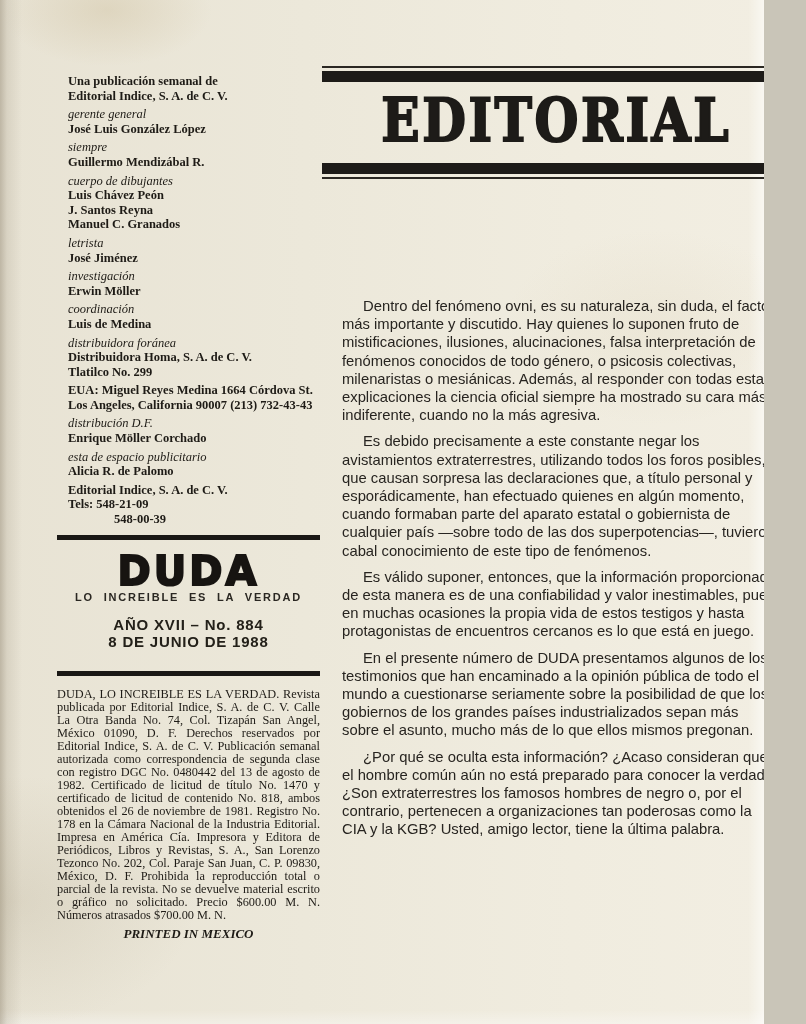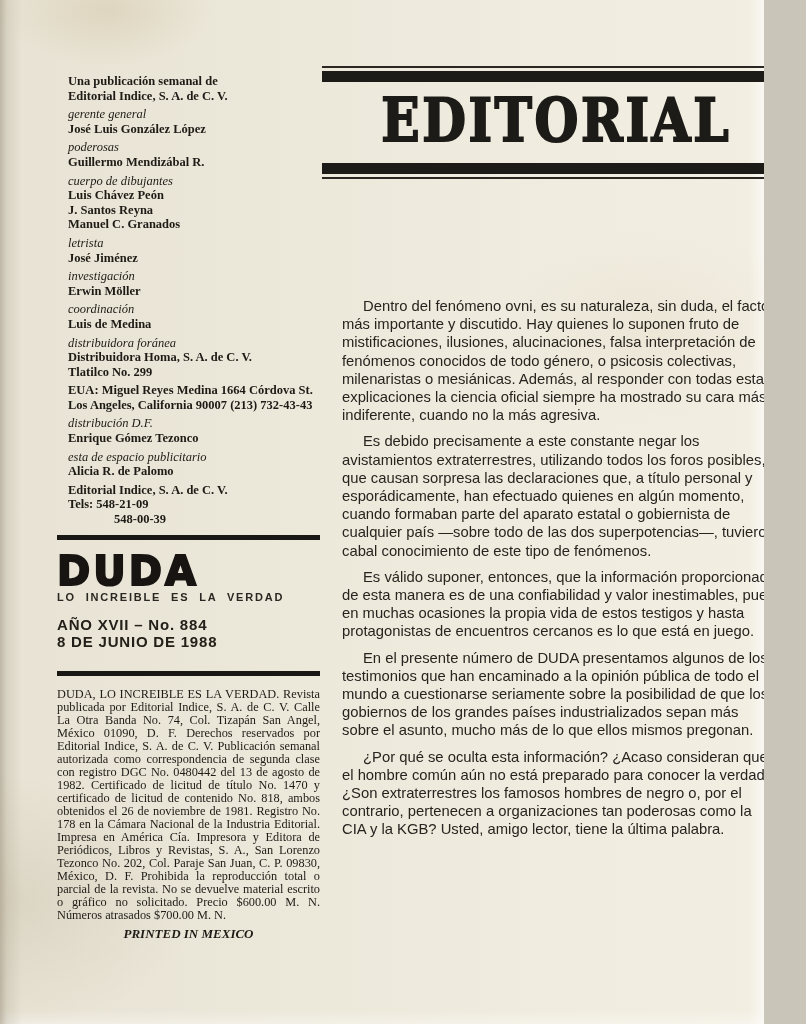--- a/index.html
+++ b/index.html
@@ -20,21 +20,21 @@
   .left-rail{position:absolute;left:57px;top:74px;width:263px;}
   .mast-text{padding-left:11px;font-family:"Liberation Serif",serif;font-size:12.5px;line-height:14.6px;color:#1e1b16;}
   .publisher div{font-weight:bold;}
   .entry{margin-top:4px;}
   .role{font-style:italic;}
   .name{font-weight:bold;}
   .contact{margin-top:4px;}
   .contact div{font-weight:bold;}
   .contact .indent{padding-left:46px;}
   .rule{height:5px;background:#1a1815;margin-top:8px;}
-  .logo-block{text-align:left;padding:10px 0 12px 0;}
+  .logo-block{text-align:center;padding:10px 0 12px 0;}
   .duda{
     display:inline-block;font-family:"DejaVu Sans",sans-serif;font-weight:bold;
     font-size:40px;line-height:40px;letter-spacing:3px;color:#171411;
     -webkit-text-stroke:2px #171411;transform:scaleY(1.04);
   }
   .tagline{margin-top:1px;font-family:"Liberation Sans",sans-serif;font-weight:bold;
     font-size:11px;letter-spacing:1.8px;word-spacing:5px;color:#2a2722;}
   .issue{margin-top:13px;font-family:"Liberation Sans",sans-serif;font-weight:bold;
     font-size:15px;line-height:17.5px;letter-spacing:.8px;color:#232019;}
   .legal{margin-top:12px;width:263px;font-family:"Liberation Serif",serif;
@@ -66,21 +66,21 @@
       <div class="publisher">
           <div>Una publicación semanal de</div>
           <div>Editorial Indice, S. A. de C. V.</div>
         </div>
       <div id="staff-list">
           <div class="entry">
             <div class="role">gerente general</div>
             <div class="name">José Luis González López</div>
           </div>
           <div class="entry">
-            <div class="role">poderosas</div>
+            <div class="role">siempre</div>
             <div class="name">Guillermo Mendizábal R.</div>
           </div>
           <div class="entry">
             <div class="role">cuerpo de dibujantes</div>
             <div class="name">Luis Chávez Peón</div>
             <div class="name">J. Santos Reyna</div>
             <div class="name">Manuel C. Granados</div>
           </div>
           <div class="entry">
             <div class="role">letrista</div>
@@ -97,21 +97,21 @@
           <div class="entry">
             <div class="role">distribuidora foránea</div>
             <div class="name">Distribuidora Homa, S. A. de C. V.</div>
             <div class="name">Tlatilco No. 299</div>
           </div>
           <div class="entry">
             <div class="name">EUA: Miguel Reyes Medina 1664 Córdova St. Los Angeles, California 90007 (213) 732-43-43</div>
           </div>
           <div class="entry">
             <div class="role">distribución D.F.</div>
-            <div class="name">Enrique Gómez Tezonco</div>
+            <div class="name">Enrique Möller Corchado</div>
           </div>
           <div class="entry">
             <div class="role">esta de espacio publicitario</div>
             <div class="name">Alicia R. de Palomo</div>
           </div>
         </div>
       <div class="contact">
           <div>Editorial Indice, S. A. de C. V.</div>
           <div>Tels: 548-21-09</div>
           <div class="indent">548-00-39</div>

